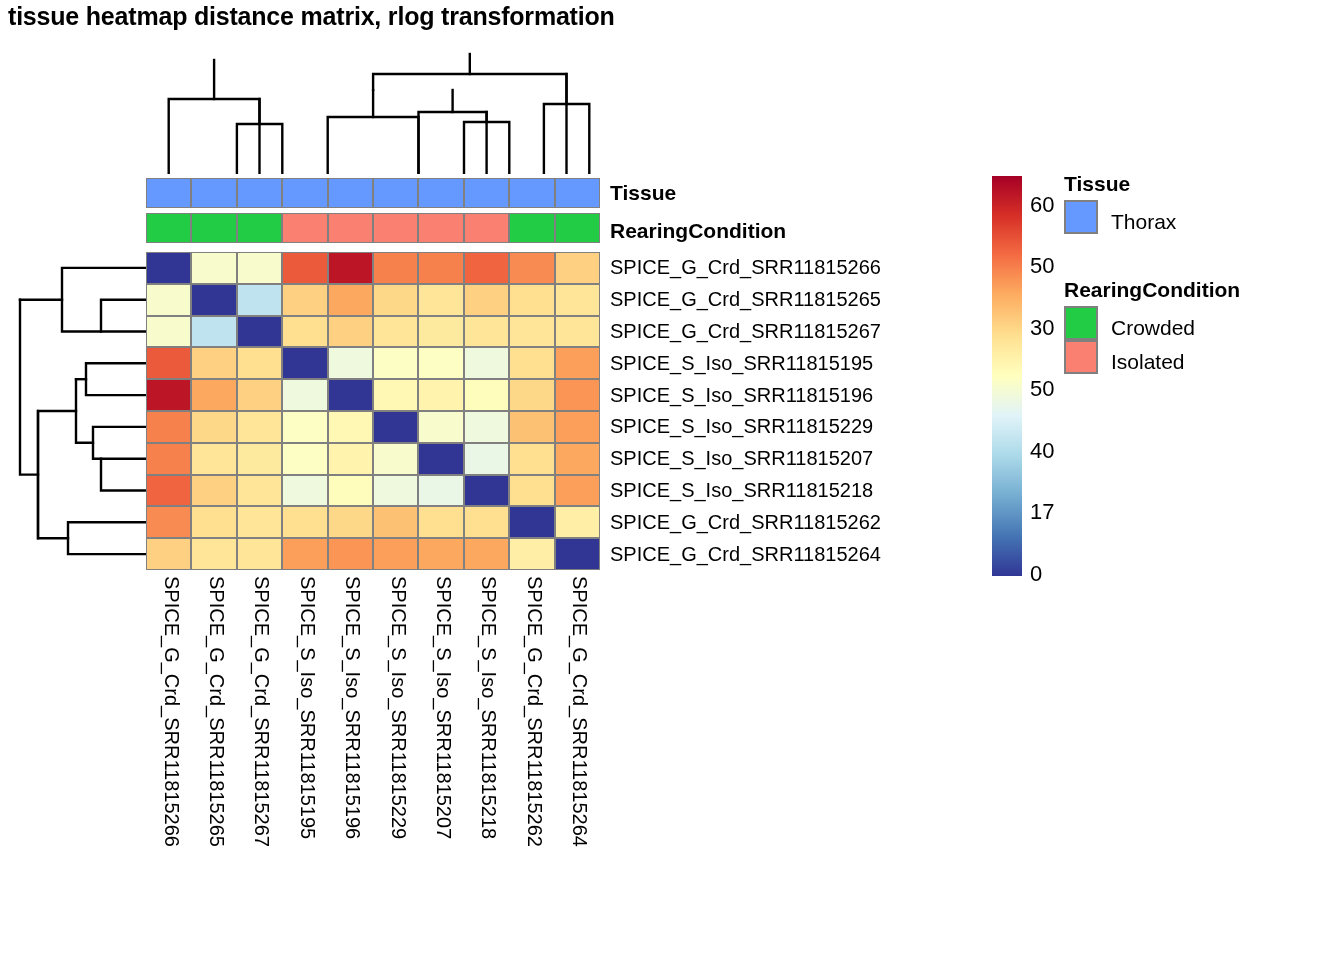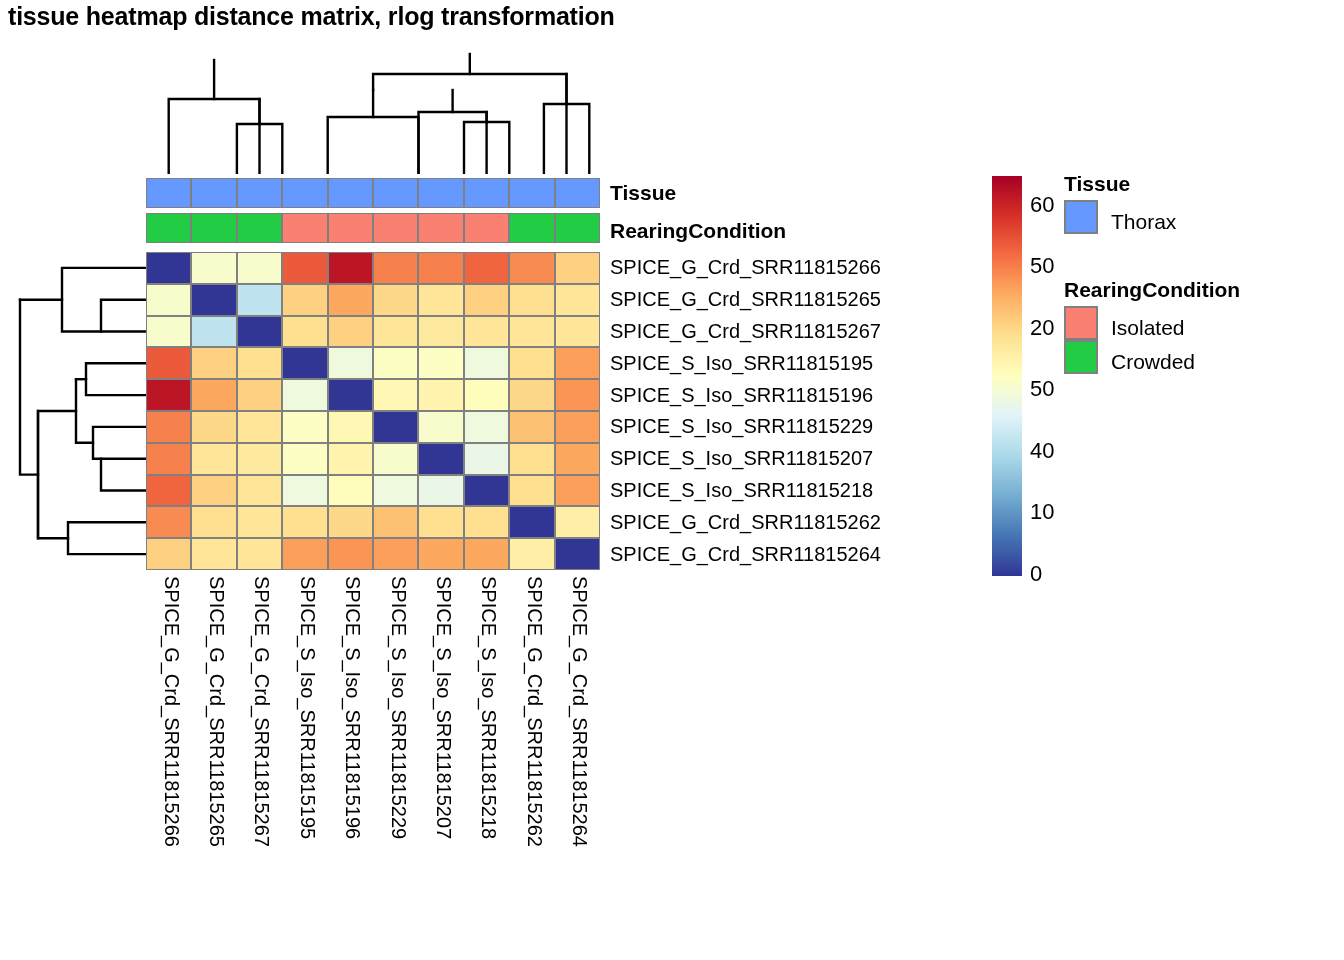--- a/index.html
+++ b/index.html
@@ -358,37 +358,37 @@
     </div>
     <div class="col-label-slot" style="width: 45.4px; height: 385px;">
       <span class="col-label">SPICE_G_Crd_SRR11815264</span>
     </div>
   </div>
 
 <div id="colorbar-wrap" style="left:992px; top:176px; width:70px; height:400px;">
   <div id="colorbar" style="left: 0px; top: 0px; width: 30px; height: 400px; background: linear-gradient(rgb(165, 0, 38) 0%, rgb(178, 12, 38) 2.5%, rgb(190, 24, 39) 5%, rgb(202, 36, 39) 7.5%, rgb(215, 48, 39) 10%, rgb(222, 63, 46) 12.5%, rgb(230, 79, 53) 15%, rgb(237, 94, 60) 17.5%, rgb(244, 109, 67) 20%, rgb(246, 125, 75) 22.5%, rgb(249, 142, 82) 25%, rgb(251, 158, 90) 27.5%, rgb(253, 174, 97) 30%, rgb(253, 186, 109) 32.5%, rgb(254, 199, 121) 35%, rgb(254, 212, 132) 37.5%, rgb(254, 224, 144) 40%, rgb(254, 232, 156) 42.5%, rgb(255, 240, 168) 45%, rgb(255, 247, 179) 47.5%, rgb(255, 255, 191) 50%, rgb(247, 252, 205) 52.5%, rgb(240, 249, 220) 55%, rgb(232, 246, 234) 57.5%, rgb(224, 243, 248) 60%, rgb(211, 237, 244) 62.5%, rgb(198, 230, 241) 65%, rgb(184, 224, 237) 67.5%, rgb(171, 217, 233) 70%, rgb(157, 206, 227) 72.5%, rgb(144, 195, 221) 75%, rgb(130, 184, 215) 77.5%, rgb(116, 173, 209) 80%, rgb(104, 159, 202) 82.5%, rgb(93, 145, 195) 85%, rgb(81, 131, 187) 87.5%, rgb(69, 117, 180) 90%, rgb(64, 101, 172) 92.5%, rgb(59, 86, 165) 95%, rgb(54, 70, 157) 97.5%, rgb(49, 54, 149) 100%);"></div>
 <div class="cb-tick" style="left: 38px; top: 15.7692px;">60</div>
     <div class="cb-tick" style="left: 38px; top: 77.3077px;">50</div>
-    <div class="cb-tick" style="left: 38px; top: 138.846px;">20</div>
+    <div class="cb-tick" style="left: 38px; top: 138.846px;">30</div>
     <div class="cb-tick" style="left: 38px; top: 200.385px;">50</div>
     <div class="cb-tick" style="left: 38px; top: 261.923px;">40</div>
-    <div class="cb-tick" style="left: 38px; top: 323.462px;">10</div>
+    <div class="cb-tick" style="left: 38px; top: 323.462px;">17</div>
     <div class="cb-tick" style="left: 38px; top: 385px;">0</div>
   </div>
 
 <div class="legend-block" id="legend-tissue" style="left:1064px; top:172px;">
     <div class="legend-title">Tissue</div>
     <div class="legend-item">
       <span class="legend-swatch" style="background: rgb(102, 153, 255);"></span>
       <span class="legend-text">Thorax</span>
     </div>
   </div>
 <div class="legend-block" id="legend-rearing" style="left:1064px; top:278px;">
     <div class="legend-title">RearingCondition</div>
     <div class="legend-item">
+      <span class="legend-swatch" style="background: rgb(34, 204, 68);"></span>
+      <span class="legend-text">Crowded</span>
+    </div>
+    <div class="legend-item">
       <span class="legend-swatch" style="background: rgb(250, 128, 114);"></span>
       <span class="legend-text">Isolated</span>
     </div>
-    <div class="legend-item">
-      <span class="legend-swatch" style="background: rgb(34, 204, 68);"></span>
-      <span class="legend-text">Crowded</span>
-    </div>
   </div>
 
 </body></html>

